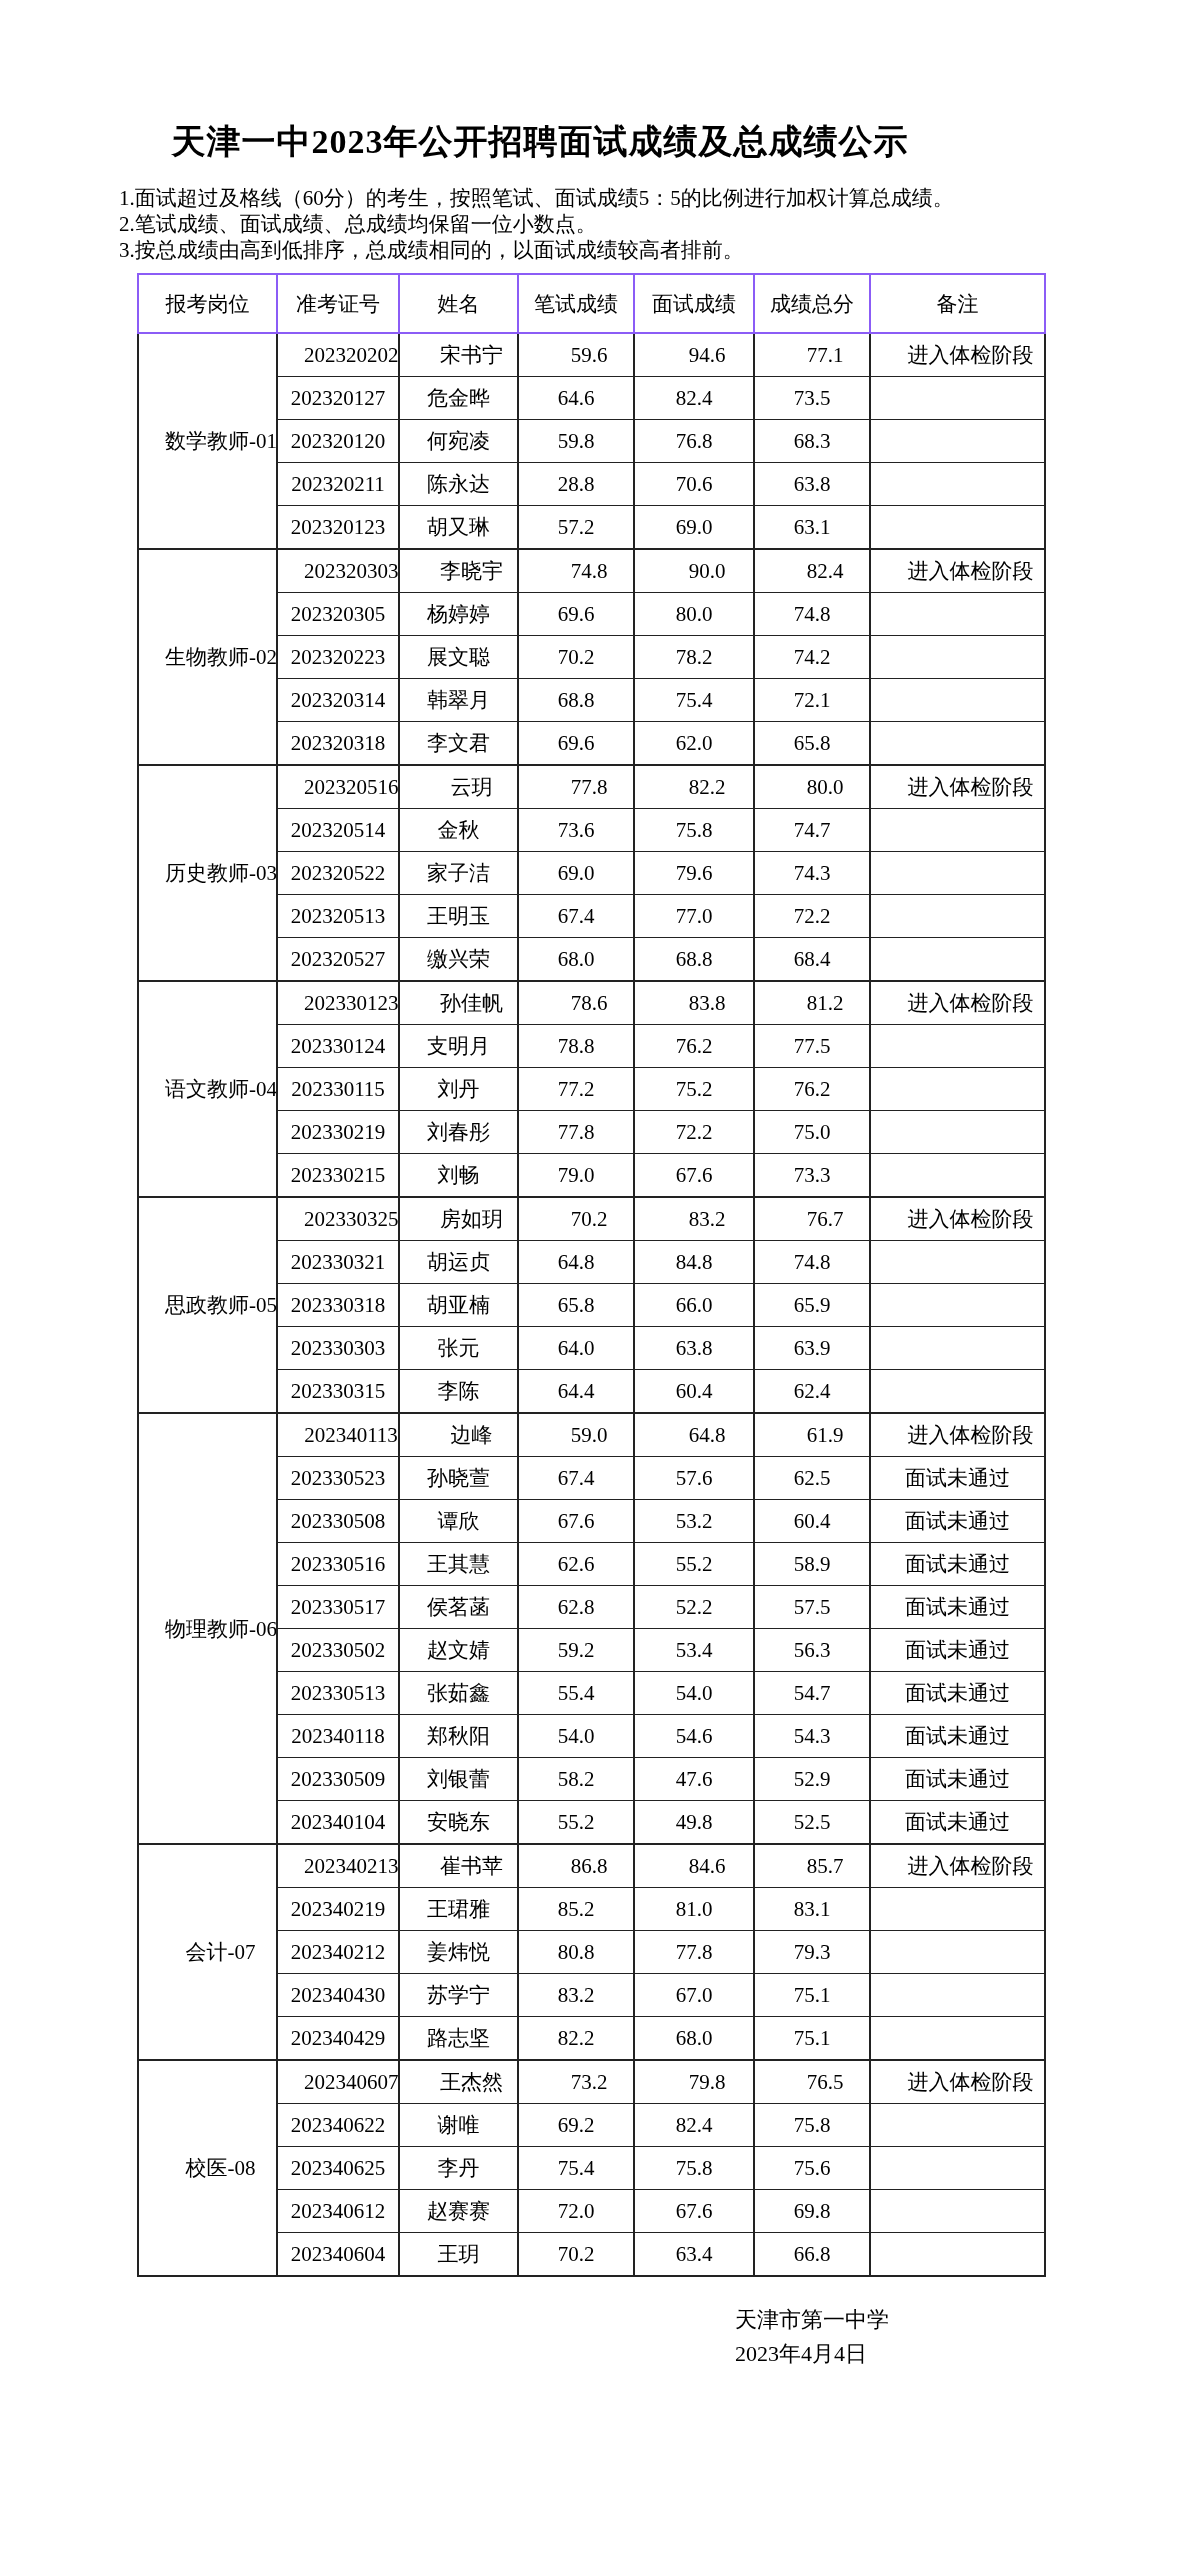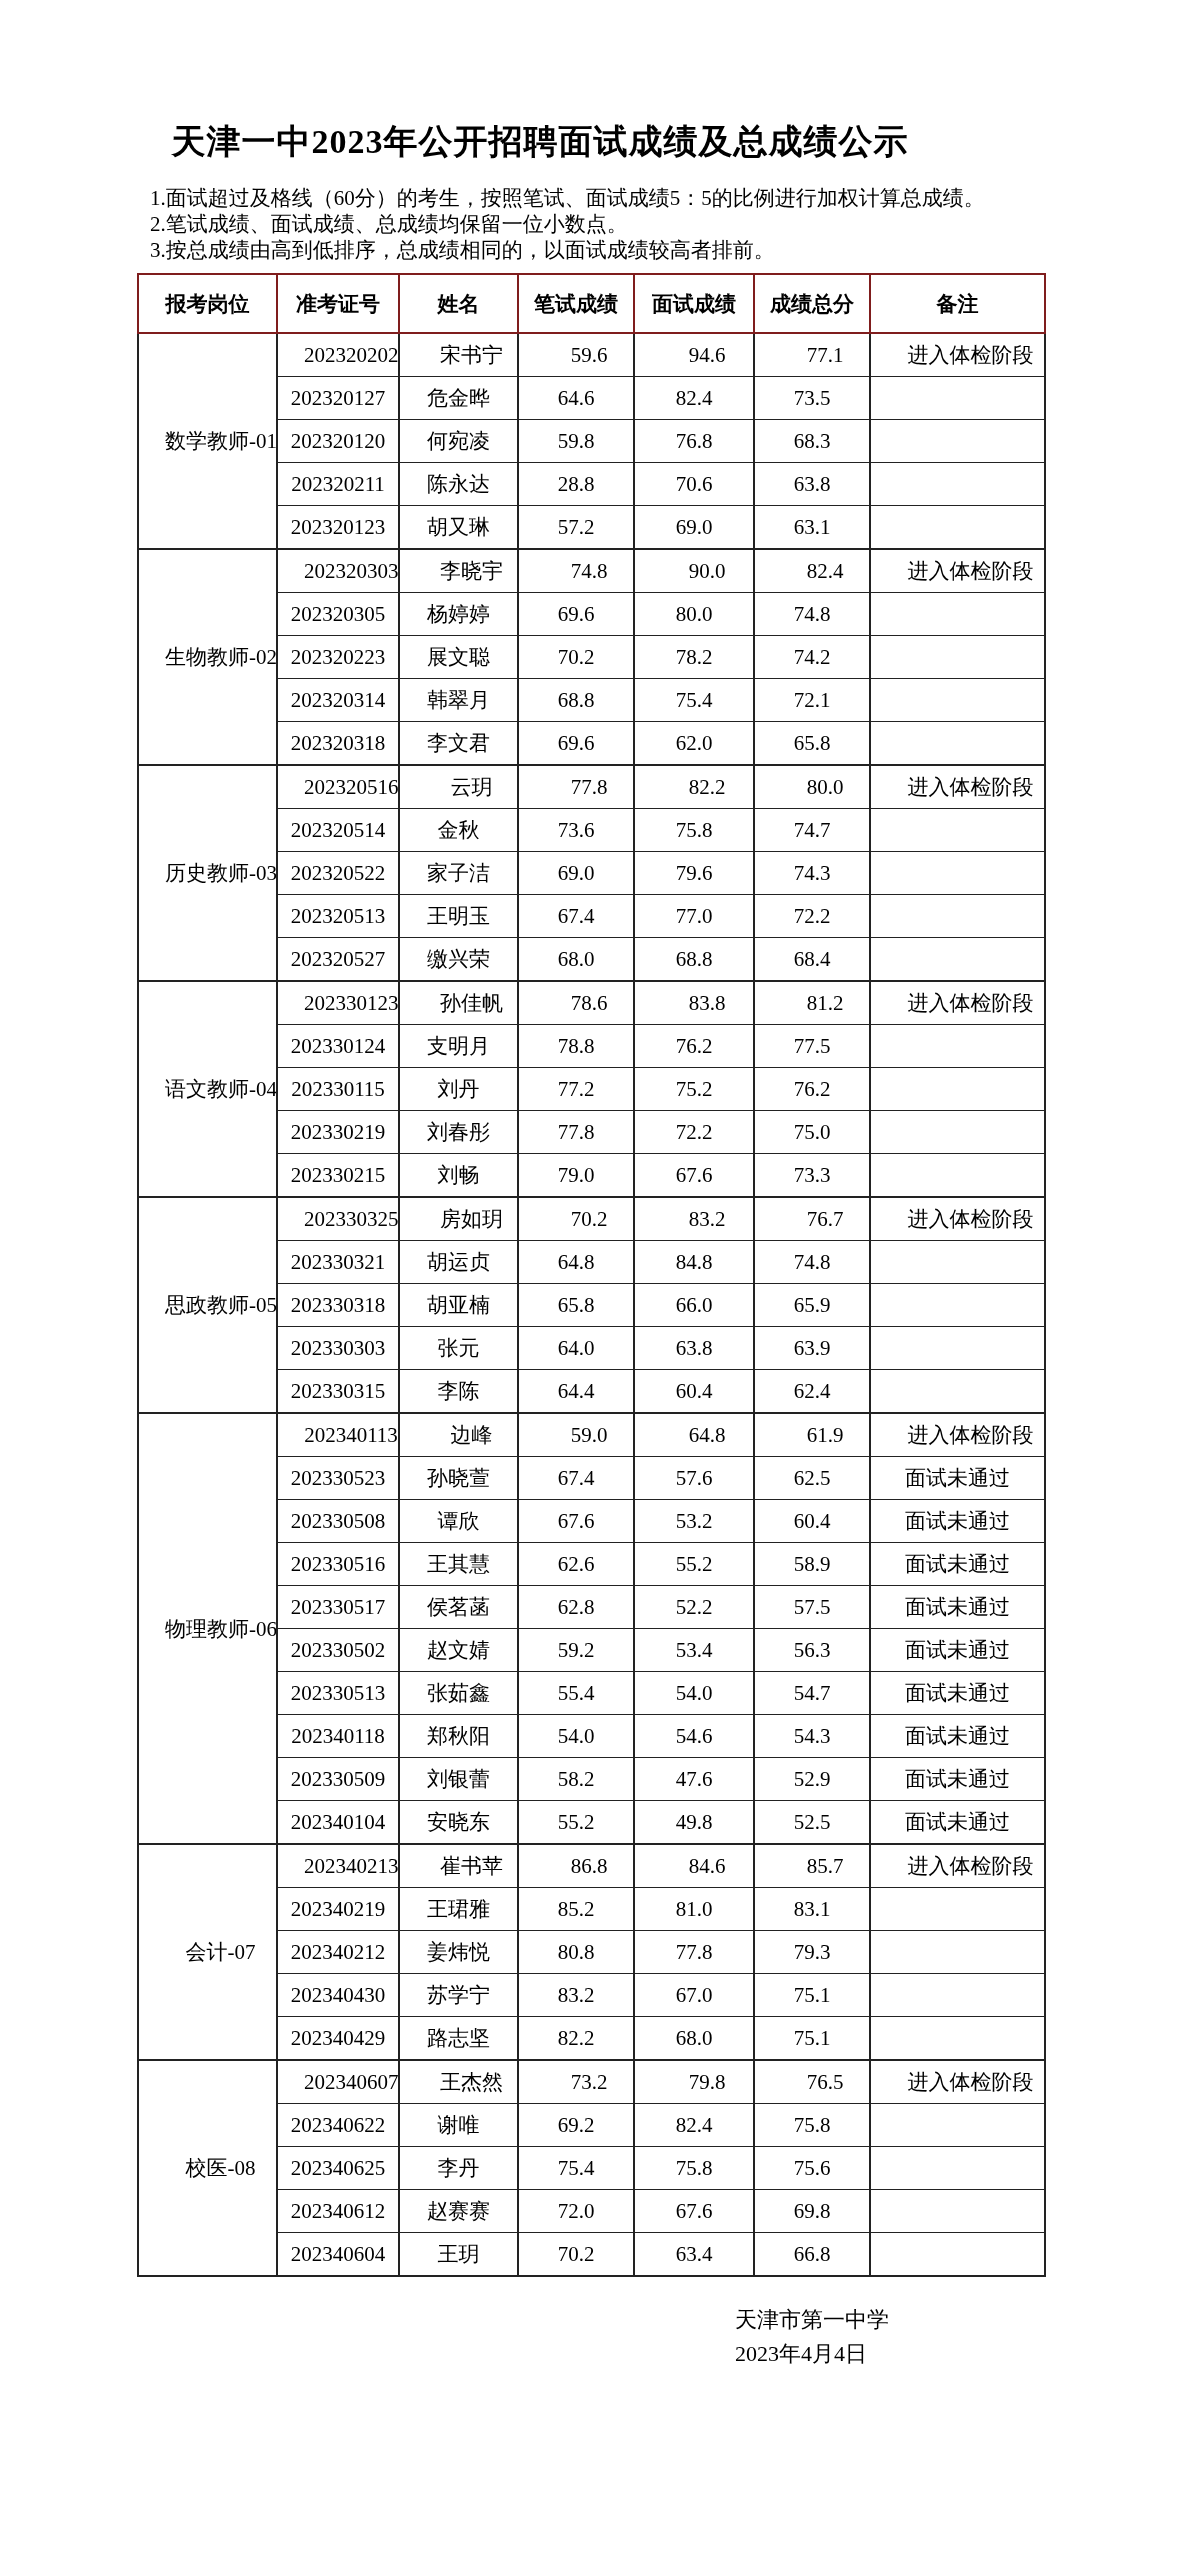--- a/index.html
+++ b/index.html
@@ -8,30 +8,30 @@
     font-family:"Liberation Serif","DejaVu Serif",serif;
     position:relative; box-sizing:border-box; overflow:hidden;
   }
   .doc-title {
     padding-top:119px; text-align:center;
     font-size:34px; font-weight:bold; letter-spacing:1px;
   }
   .notes {
     margin:20px 0 0 119px; font-size:21px; line-height:26px;
   }
-  .notes div { white-space:nowrap;margin-left:31px; }
+  .notes div { white-space:nowrap; }
   table.score-table {
     margin:10px 0 0 137px;
     border-collapse:collapse; table-layout:fixed; width:907px;
     font-size:21px; text-align:center;
     border:2px solid #222;
   }
   .score-table th {
-    height:55px; font-weight:bold;
-    border:2px solid #7f1d1d;
+    height:55px; font-weight:normal;
+    border:2px solid #8b5cf6;
     margin-top:28px;
   }
   .score-table td {
     height:42px; padding:0;
     border:1px solid #222;
     border-left-width:2px; border-right-width:2px;
     overflow:hidden; white-space:nowrap;
   }
   .score-table tr.group-start td { border-top-width:2px;padding-left:26px; }
   .score-table td.position-cell { border-top-width:2px; border-bottom-width:2px; }

